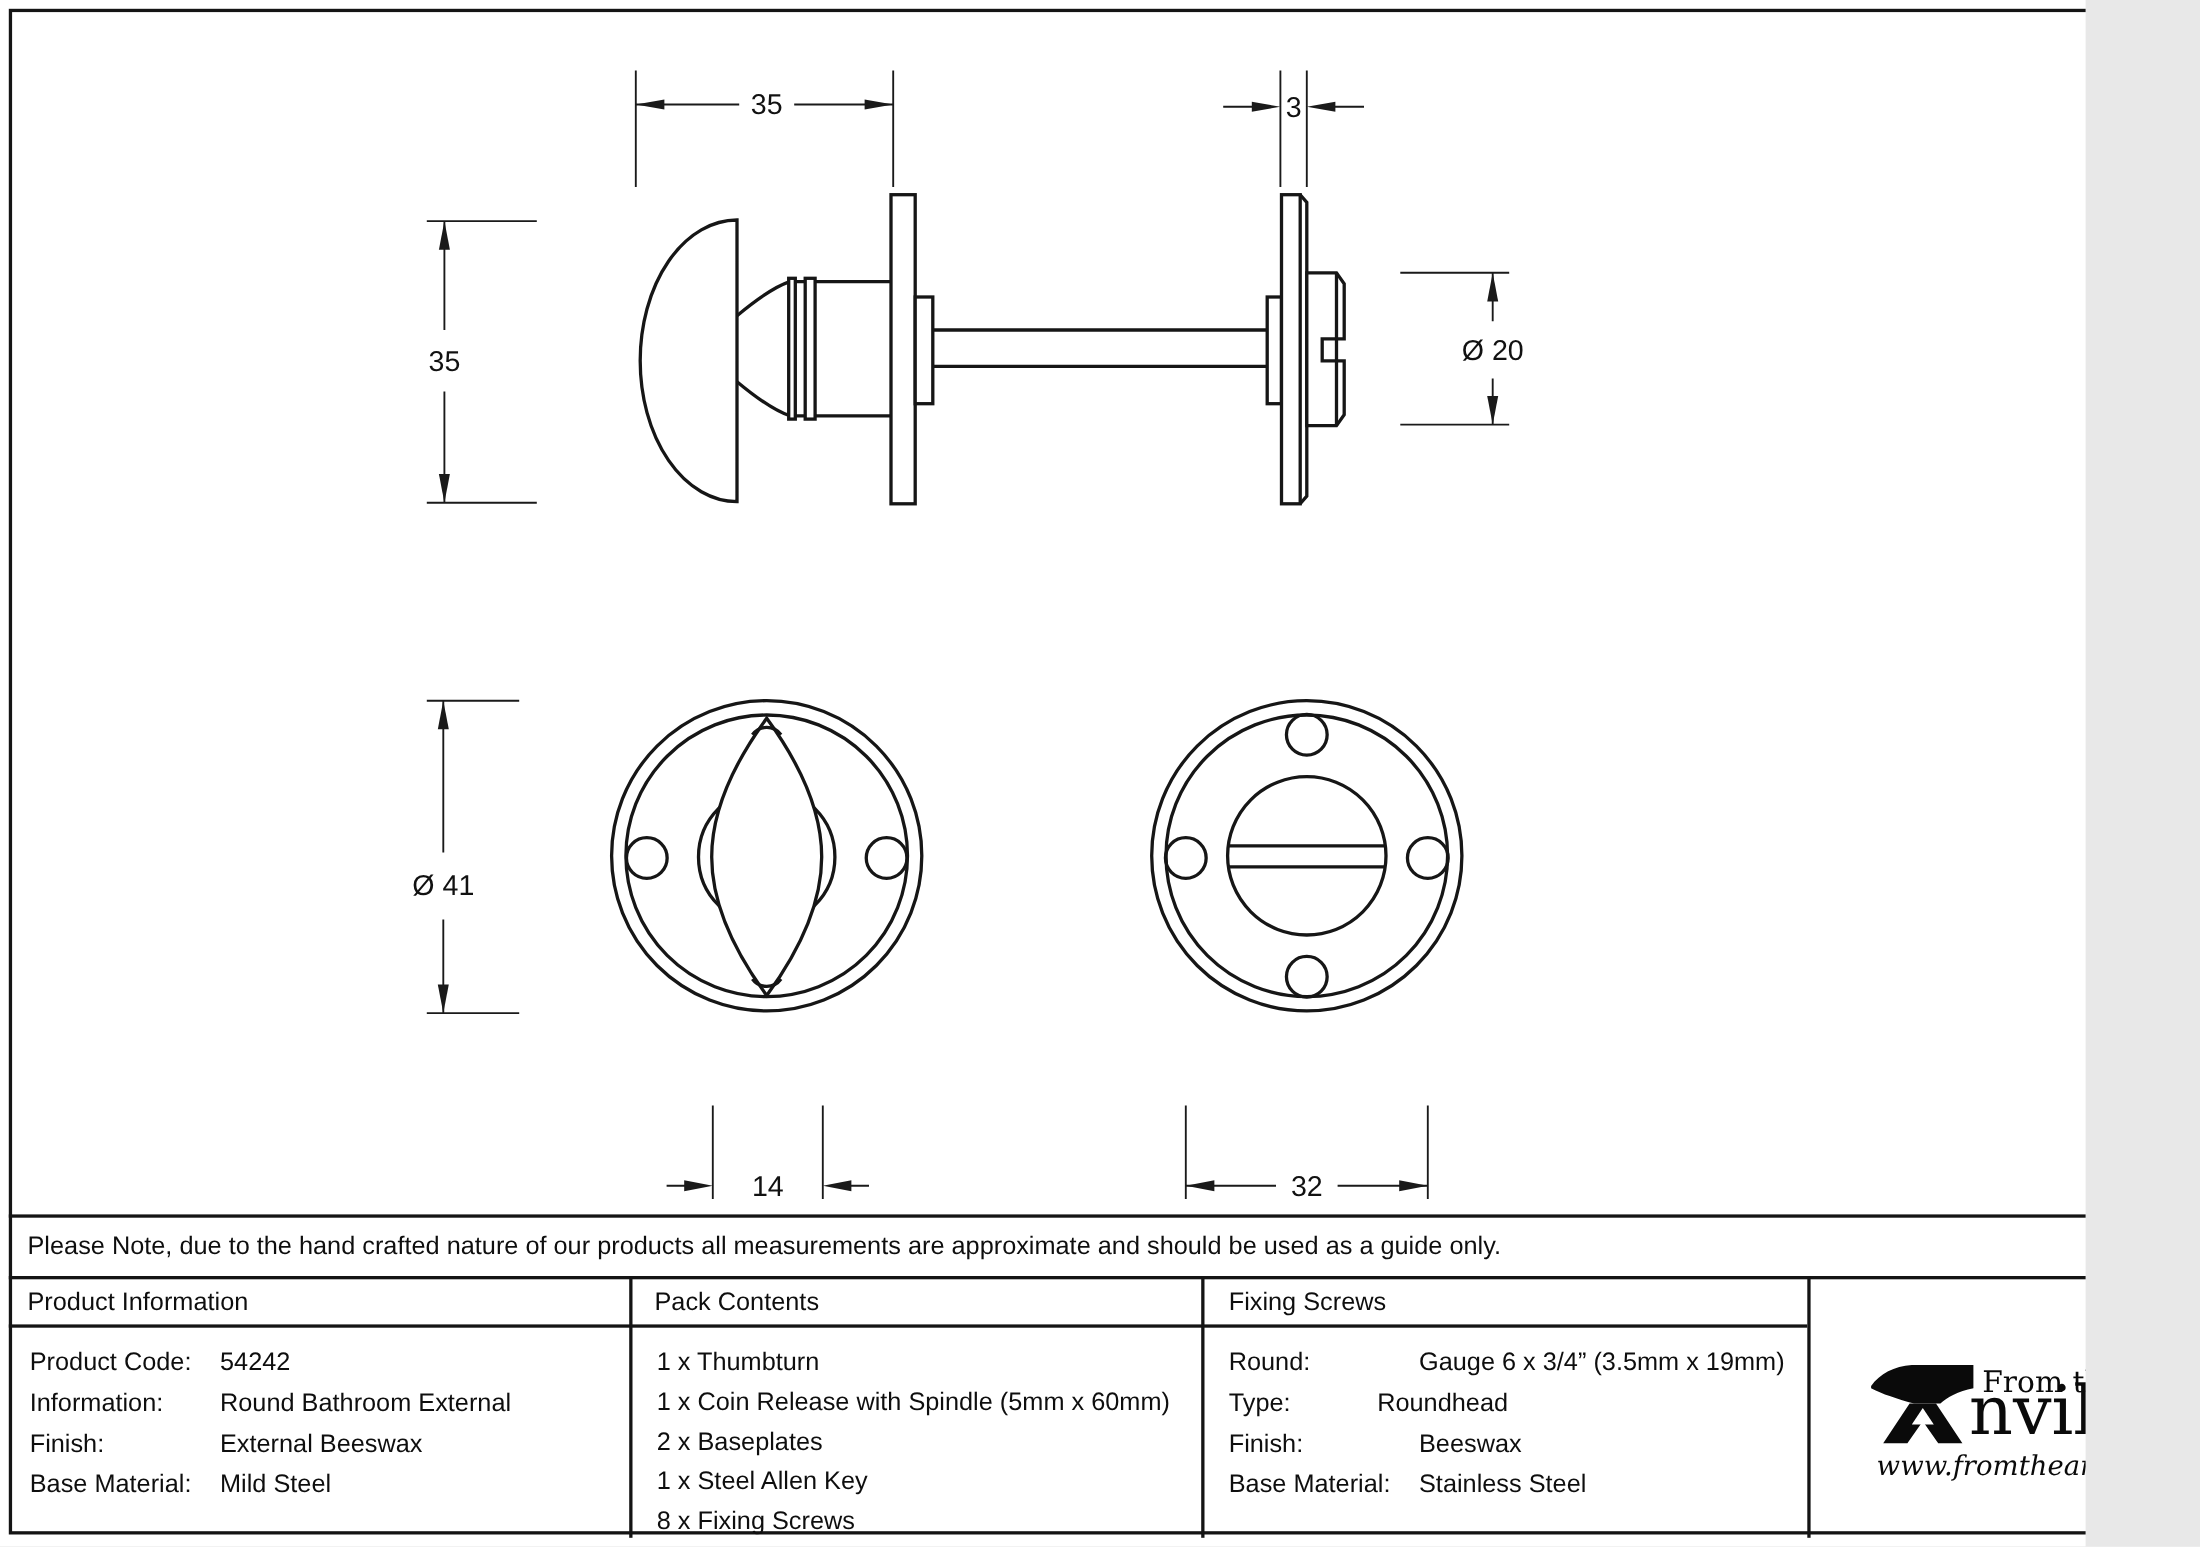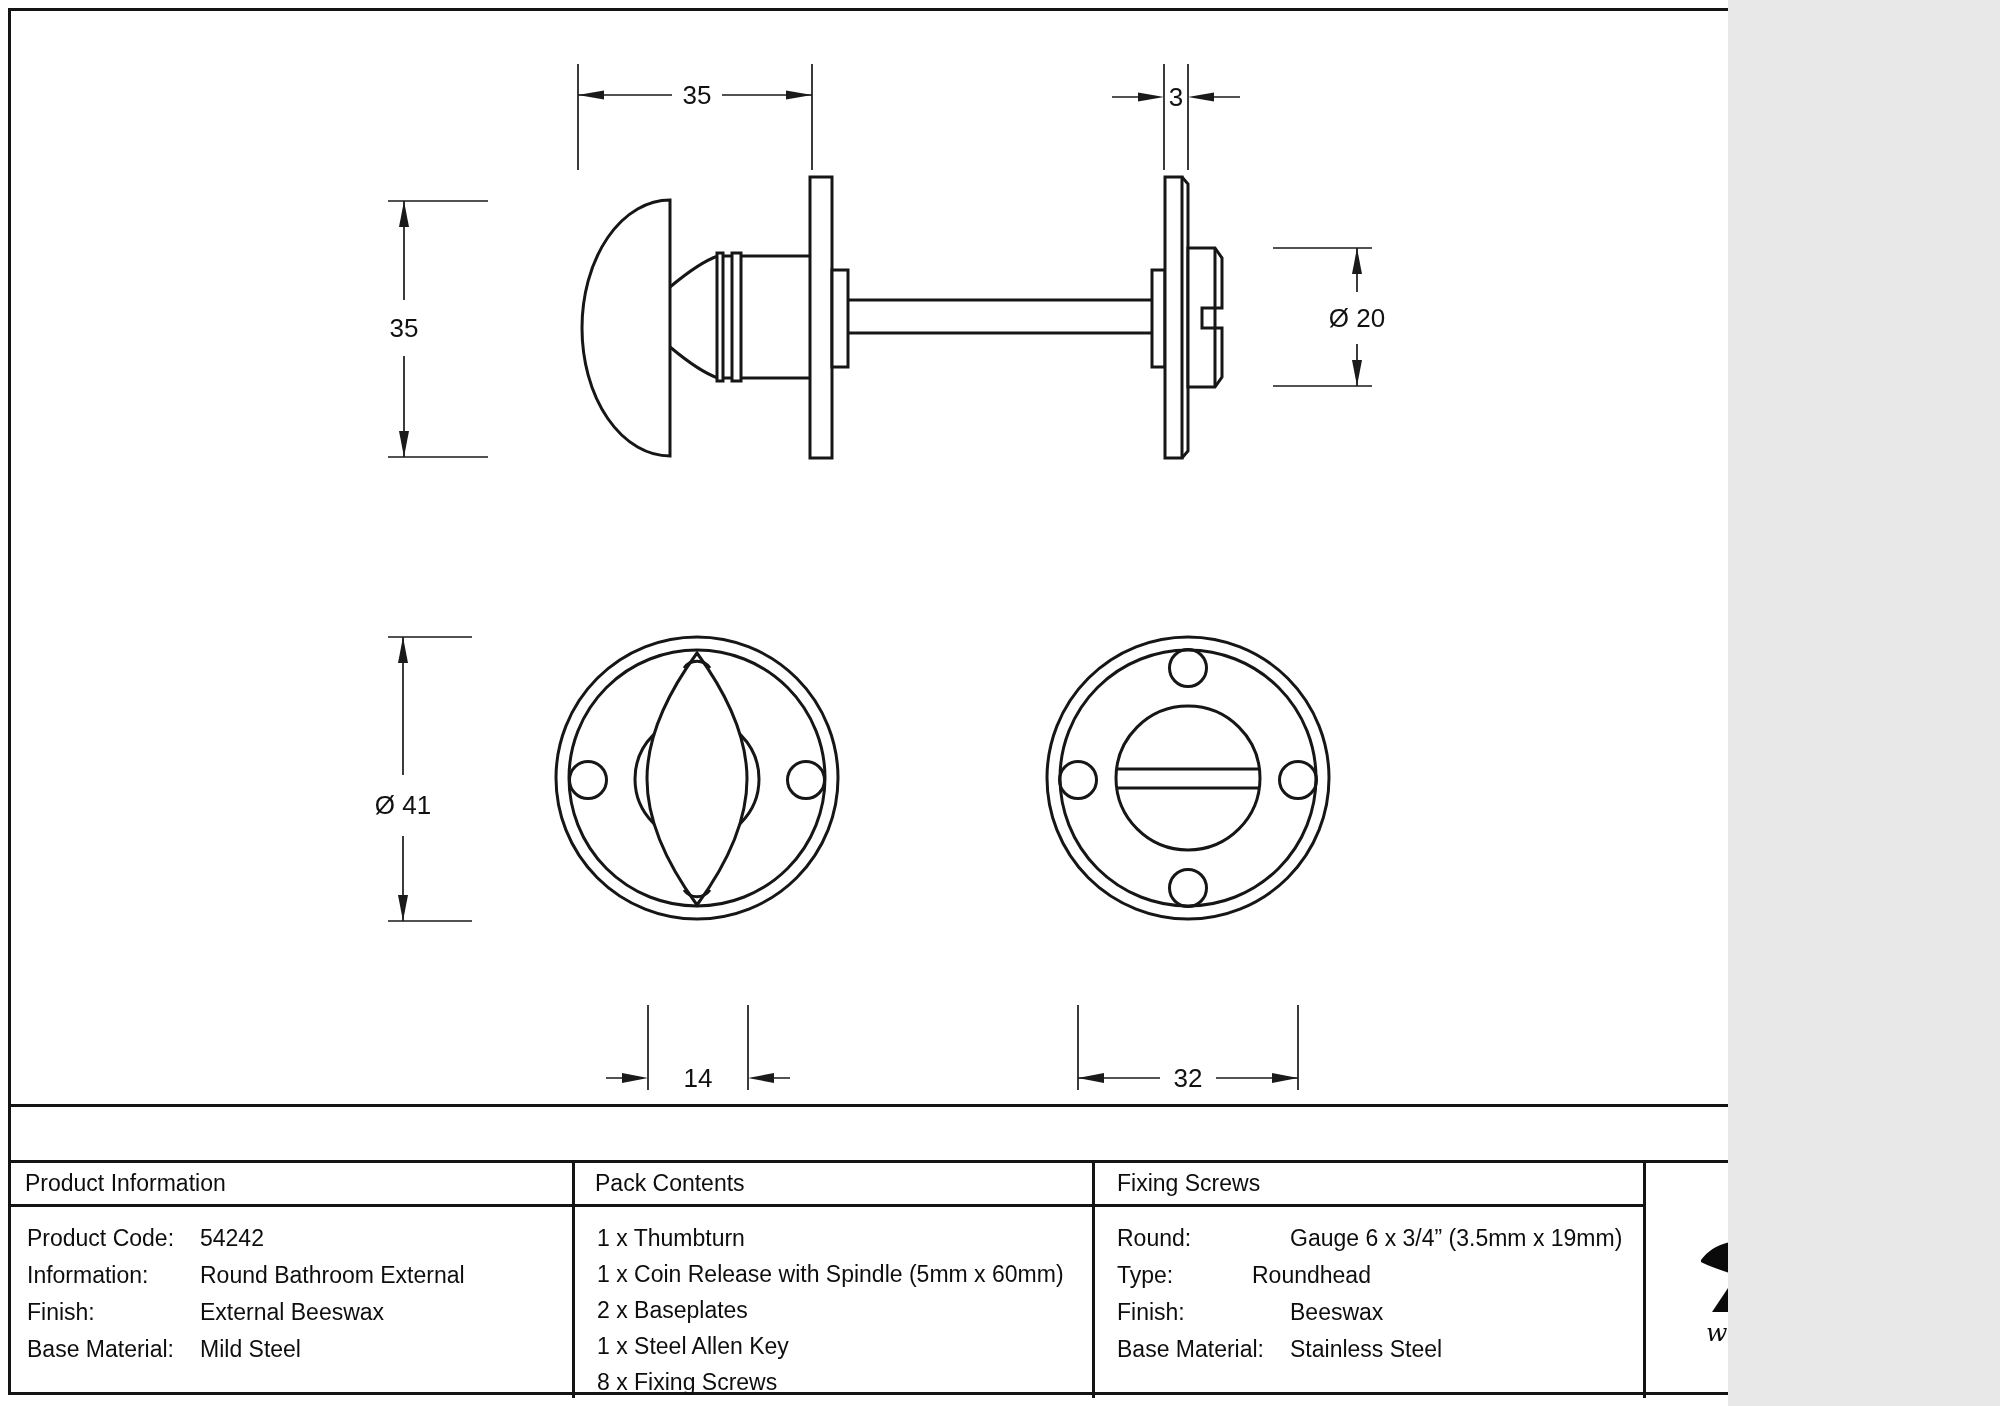--- a/index.html
+++ b/index.html
@@ -1,16 +1,16 @@
 <!DOCTYPE html>
 <html><head>
 <meta charset="utf-8">
 <style>
   html,body{margin:0;padding:0;background:#e8e8e8;}
-  #page{position:relative;width:1728px;height:1406px;background:#ffffff;overflow:hidden;
+  #page{position:relative;width:1896px;height:1406px;background:#ffffff;overflow:hidden;
         font-family:"Liberation Sans",sans-serif;color:#0e0e0e;}
   .abs{position:absolute;}
   .vline,.hline{position:absolute;background:#141414;}
   .cell-text{position:absolute;transform:translateY(-50%);
              font:23px/1.15 "Liberation Sans",sans-serif;color:#0e0e0e;white-space:nowrap;}
   .hdr{font-size:23px;}
   svg text{font-family:"Liberation Sans",sans-serif;font-size:26px;fill:#111;}
   .logo-serif{position:absolute;font-family:"DejaVu Serif","Liberation Serif",serif;color:#0a0a0a;white-space:nowrap;}
 </style>
 </head>
@@ -109,20 +109,21 @@
   </svg>
 
   <div class="abs" style="left:8px;top:8px;width:1981px;height:1387px;border:3px solid #141414;box-sizing:border-box;"></div>
   <div class="hline" style="left:8px;top:1104px;width:1984px;height:3px;"></div>
   <div class="hline" style="left:8px;top:1160px;width:1984px;height:3px;"></div>
   <div class="hline" style="left:8px;top:1204px;width:1635px;height:3px;"></div>
   <div class="vline" style="left:572px;top:1160px;width:3px;height:238px;"></div>
   <div class="vline" style="left:1092px;top:1160px;width:3px;height:238px;"></div>
   <div class="vline" style="left:1643px;top:1160px;width:3px;height:238px;"></div>
 
+  <div class="cell-text" style="left:25px;top:1132px;">Please Note, due to the hand crafted nature of our products all measurements are approximate and should be used as a guide only.</div>
 
   <div class="cell-text hdr" style="left:25px;top:1183px;">Product Information</div>
   <div class="cell-text hdr" style="left:595px;top:1183px;">Pack Contents</div>
   <div class="cell-text hdr" style="left:1117px;top:1183px;">Fixing Screws</div>
 
   <div>
     <div class="cell-text" style="left:27px;top:1238px;">Product Code:</div>
     <div class="cell-text" style="left:200px;top:1238px;">54242</div>
     <div class="cell-text" style="left:27px;top:1275px;">Information:</div>
     <div class="cell-text" style="left:200px;top:1275px;">Round Bathroom External</div>

